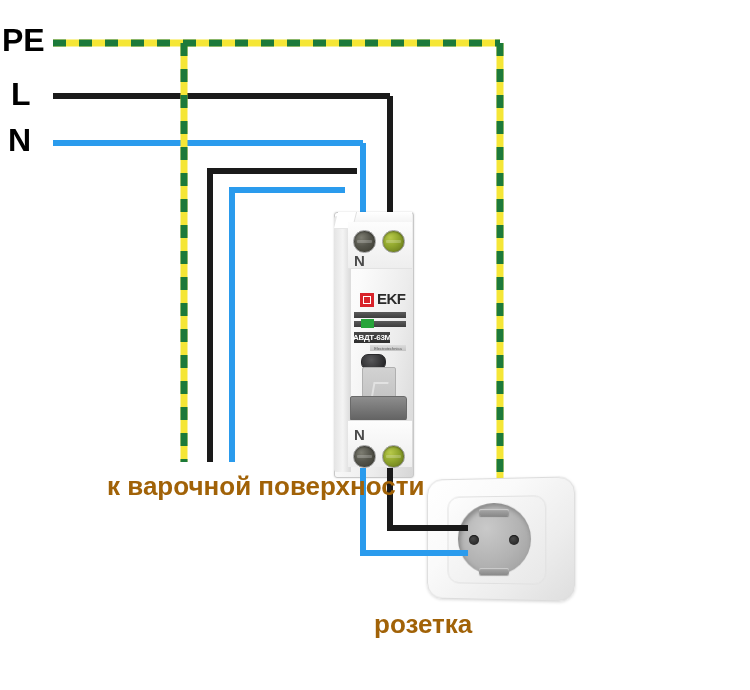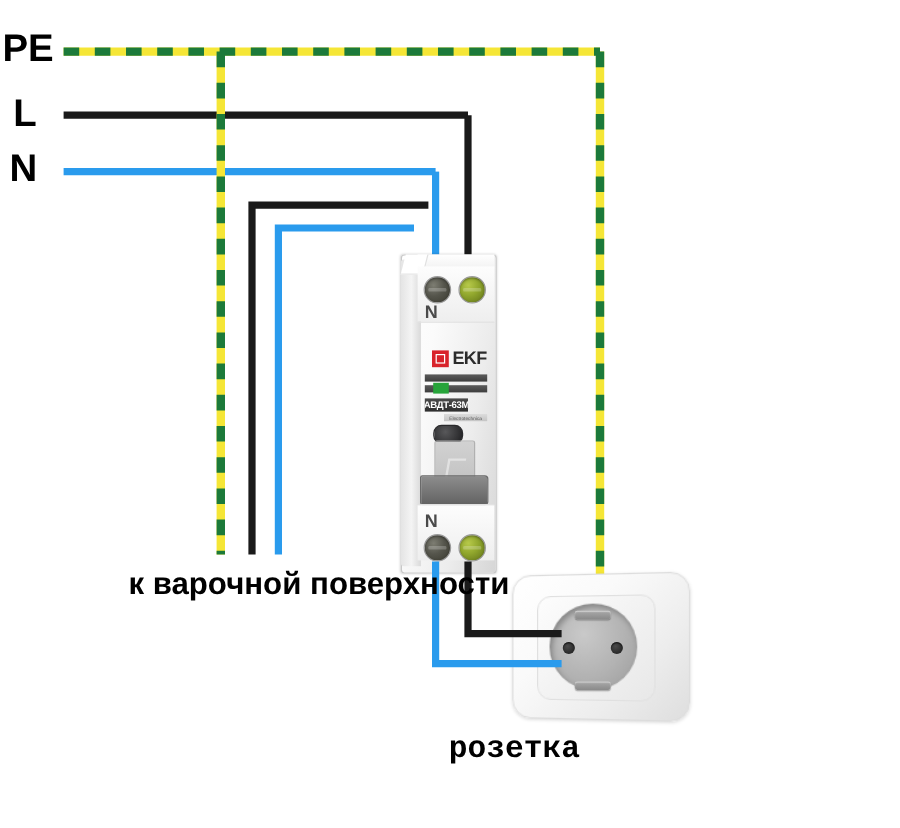--- a/index.html
+++ b/index.html
@@ -36,28 +36,28 @@
   }
   #label-pe { left: 2px;  top: 24px; font-size: 32px; }
   #label-l  { left: 11px; top: 78px; font-size: 32px; }
   #label-n  { left: 8px;  top: 124px; font-size: 32px; }
 
   .caption {
     position: absolute;
     font-family: "Liberation Sans", sans-serif;
     font-weight: bold;
     font-size: 26px;
-    color: #000000;
+    color: #a16207;
     line-height: 1.25;
     white-space: nowrap;
   }
   #caption-cooktop { left: 107px; top: 470px; }
   #caption-oven    { left: 374px; top: 608px; text-align: center; }
   #caption-oven .cap-line { display: block; }
-  #caption-oven .cap-line-1 { text-align: left; font-family: Liberation Mono, monospace; }
+  #caption-oven .cap-line-1 { text-align: left; }
 
   
   #breaker {
     position: absolute;
     left: 334px;
     top: 212px;
     width: 78px;
     height: 264px;
   }
   .brk-body {
@@ -138,21 +138,21 @@
     color: #4a4a4a;
   }
   #nmark-top { left: 20px; top: 40px; }
   #nmark-bot { left: 20px; top: 214px; }
 
   
   .ekf-logo {
     position: absolute;
     left: 26px; top: 78px;
     display: flex;
-    align-items: center;
+    align-items: flex-end;
     gap: 3px;
   }
   .ekf-sq {
     width: 14px; height: 14px;
     background: #d8232a;
     position: relative;
   }
   .ekf-sq::before {
     content: "";
     position: absolute;

